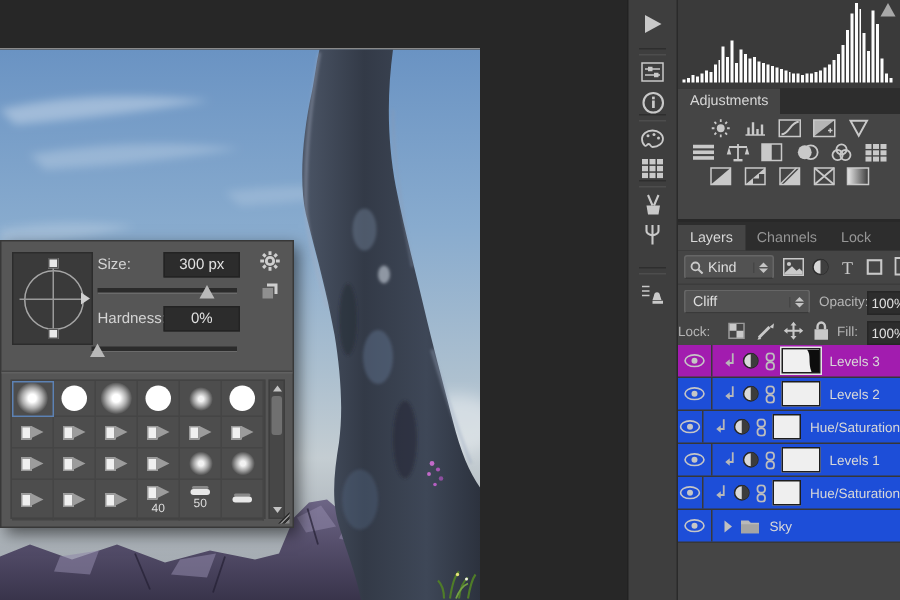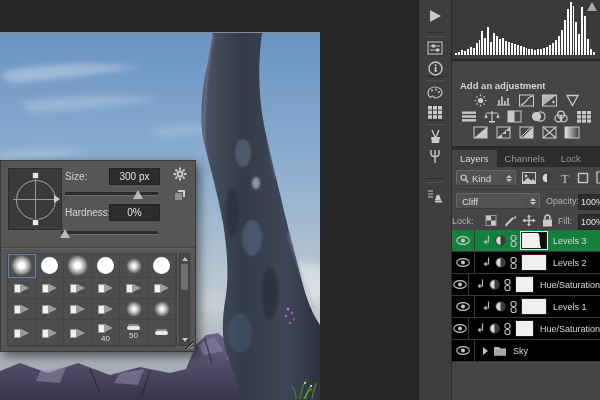--- a/index.html
+++ b/index.html
@@ -82,22 +82,22 @@
   #kind-combo{position:absolute;left:4px;top:3px;width:60px;height:16px;padding-left:3px;gap:3px;}
   .filt-ic{position:absolute;top:4px;width:14px;height:13px;display:flex;align-items:center;justify-content:center;cursor:pointer;}
   #blend-row{position:absolute;left:0;top:22px;height:22px;width:100%;border-top:1px solid #3c3c3c;}
   #blend-combo{position:absolute;left:4px;top:3px;width:84px;height:16px;padding-left:5px;}
   .small-label{position:absolute;font-size:9px;color:#b5b5b5;top:6px;}
   .val-box{position:absolute;top:4px;width:27px;height:14px;background:#2d2d2d;border:1px solid #262626;
       color:#e0e0e0;font-size:9px;text-align:center;line-height:14px;}
   #lock-row{position:absolute;left:0;top:44px;height:19px;width:100%;}
   .lock-ic{position:absolute;top:3px;width:14px;height:13px;display:flex;align-items:center;justify-content:center;cursor:pointer;}
   #layer-rows{position:absolute;left:0;top:63px;right:0;bottom:0;overflow:hidden;}
-  .lrow{position:relative;height:21px;border-bottom:1px solid #373737;background:#000000;display:flex;align-items:center;cursor:pointer;}
-  .lrow.sel{background:#15803d;}
+  .lrow{position:relative;height:21px;border-bottom:1px solid #373737;background:#1d4ed8;display:flex;align-items:center;cursor:pointer;}
+  .lrow.sel{background:#a21caf;}
   .eye-cell{width:22px;align-self:stretch;border-right:1px solid #393939;display:flex;align-items:center;justify-content:center;}
   .lname{font-size:9px;color:#d8d8d8;margin-left:6px;white-space:nowrap;}
   .lname.u{text-decoration:underline;}
   .mask-thumb{width:26px;height:17px;background:#efefef;border:1px solid #1d1d1d;box-sizing:border-box;margin-left:4px;}
   .mask-thumb.sel{box-shadow:0 0 0 1px #e5e5e5;}
   .mask-black{background:#0c0c0c;}
   .checker-thumb{position:relative;width:22px;height:17px;border:1px solid #1d1d1d;box-sizing:border-box;margin-left:5px;
       background-color:#fff;
       background-image:linear-gradient(45deg,#c3c3c3 25%,transparent 25%,transparent 75%,#c3c3c3 75%),
                        linear-gradient(45deg,#c3c3c3 25%,transparent 25%,transparent 75%,#c3c3c3 75%);
@@ -483,22 +483,24 @@
           <div style="height: 40%;"></div>
           <div style="height: 90%;"></div>
           <div style="height: 74%;"></div>
           <div style="height: 30%;"></div>
           <div style="height: 12%;"></div>
           <div style="height: 5%;"></div>
         </div>
     <div id="hist-warning"></div>
   </div>
 
+  <div class="tabbar" id="adj-tabbar">
+    <div class="tab active">Adjustments</div>
+  </div>
   <div id="adj-content">
-    <div id="adj-heading">Add an adjustment</div>
     <div id="adj-rows">
           <div class="adj-row">
             <span class="adj-ic">
               <svg width="15" height="13">
                 <circle cx="7.5" cy="6.5" r="2.6" fill="#c9c9c9"></circle>
                 <g stroke="#c9c9c9" stroke-width="1.2">
                   <path d="M7.5,0.5 V2.3 M7.5,10.7 V12.5 M1.5,6.5 H3.3 M11.7,6.5 H13.5 M3.3,2.3 L4.5,3.5 M10.5,9.5 L11.7,10.7 M11.7,2.3 L10.5,3.5 M4.5,9.5 L3.3,10.7"></path>
                 </g>
               </svg>
             </span>

